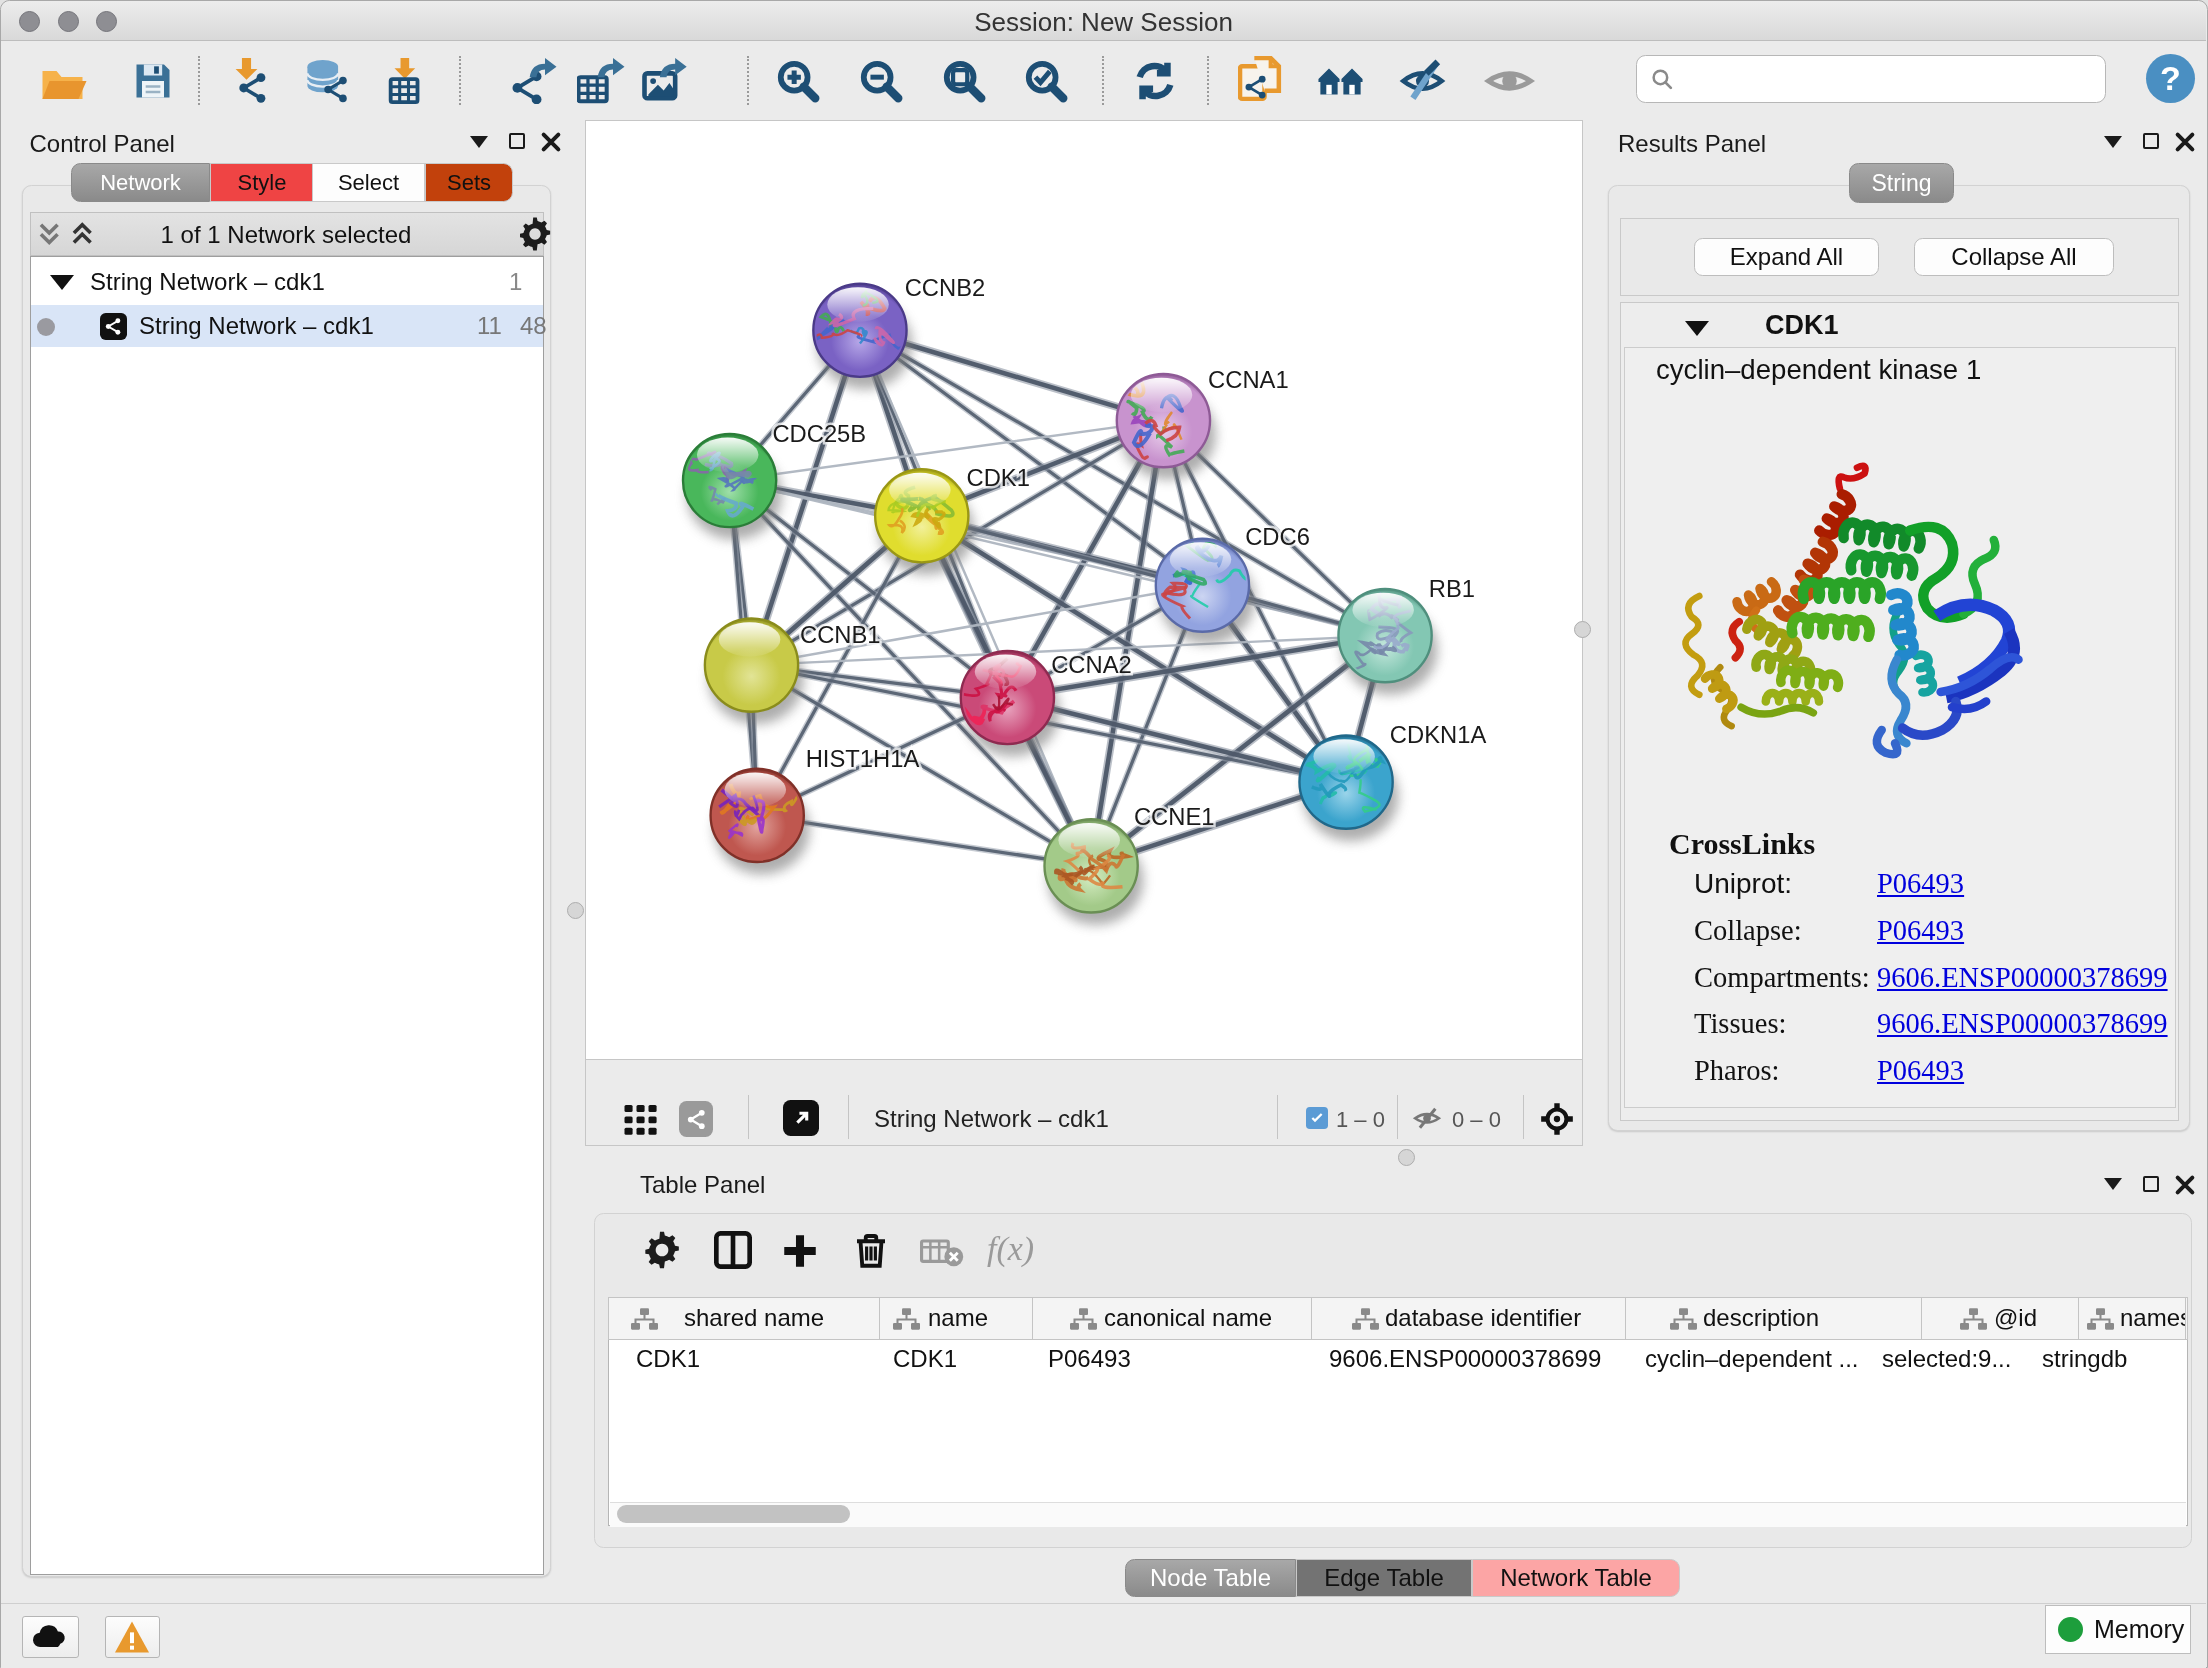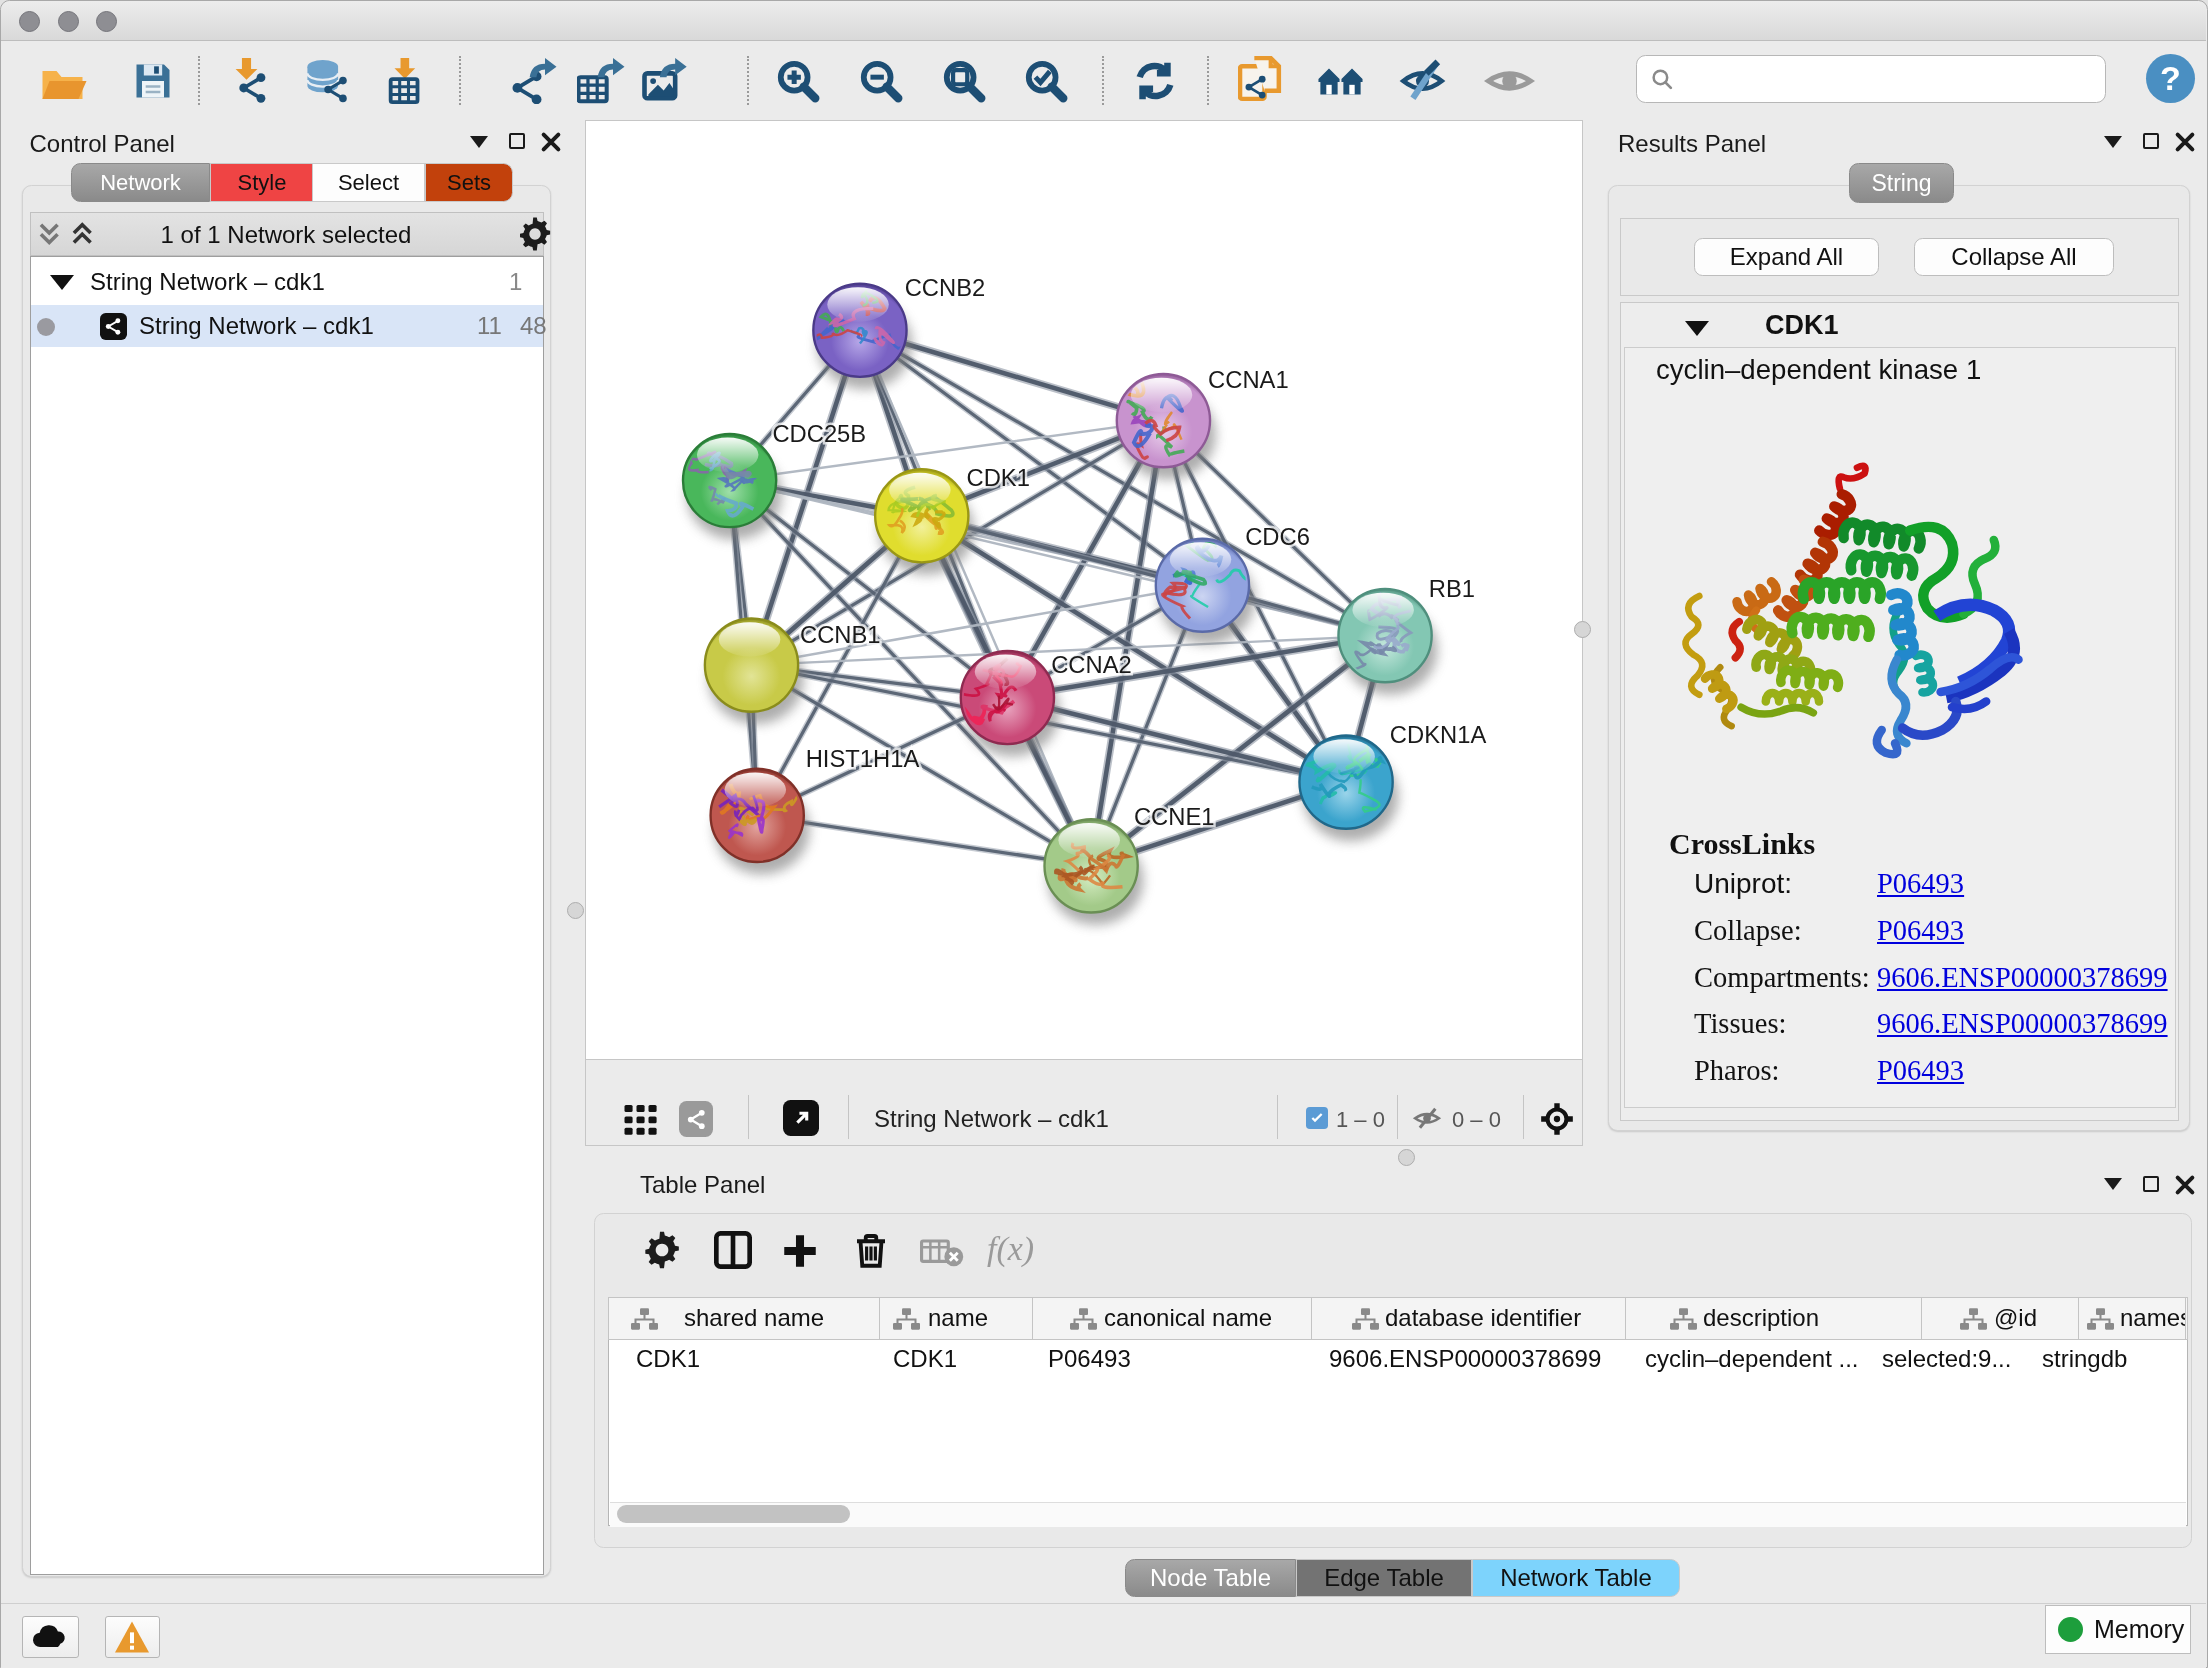--- a/index.html
+++ b/index.html
@@ -1,17 +1,18 @@
 <!DOCTYPE html>
 <html style="font-size:15px"><head><meta charset="utf-8"><style>html,body{margin:0;padding:0;width:2208px;height:1668px;overflow:hidden;background:#e2e2e2;font-family:"Liberation Sans",sans-serif;}*{box-sizing:border-box}.abs{position:absolute}</style></head><body>
 <div class="abs" style="left:0;top:0;width:2208px;height:1668px;background:#ebebeb;border:1.9px solid #a8a8a8;border-radius:9.5px 9.5px 0 0">
     <div class="abs" style="left:0;top:0;width:2205px;height:40px;background:linear-gradient(#ececec,#d9d9d9);border-bottom:1.9px solid #bdbdbd;border-radius:9.5px 9.5px 0 0"></div>
     <div class="abs" style="left:18px;top:9.5px;width:21px;height:21px;border-radius:50%;background:#8e8e93;border:1px solid #74747a"></div>
     <div class="abs" style="left:57px;top:9.5px;width:21px;height:21px;border-radius:50%;background:#8e8e93;border:1px solid #74747a"></div>
     <div class="abs" style="left:95px;top:9.5px;width:21px;height:21px;border-radius:50%;background:#8e8e93;border:1px solid #74747a"></div>
+    <div class="abs" style="left:0;top:5.7px;width:2205px;text-align:center;font-size:26px;color:#333">Session: New Session</div>
     <div class="abs" style="left:0;top:42px;width:2205px;height:76px;background:#ebebeb"></div>
     <svg style="position:absolute;left:36px;top:58px" width="51" height="44" viewBox="0 0 24 22">
       <path d="M2 6 L9 6 L11.5 9 L22 9 L22 20 L2 20 z" fill="#f6b24a"></path>
       <path d="M2 20 L5.5 11 L24 11 L20 20 z" fill="#e8952e"></path>
     </svg>
     <svg style="position:absolute;left:129px;top:58px" width="46" height="44" viewBox="0 0 24 24">
       <path d="M3 3 h15 l3 3 v15 h-18 z" fill="#3a7096"></path>
       <rect x="7" y="3" width="10" height="6" fill="#dce8f2"></rect>
       <rect x="12.6" y="4" width="2.6" height="4" fill="#1d4e74"></rect>
       <rect x="6" y="12" width="12" height="9" fill="#eef4f8"></rect>
@@ -751,21 +752,21 @@
     <div class="abs" style="left:892px;top:1344px;font-size:24px;color:#111;white-space:nowrap">CDK1</div>
     <div class="abs" style="left:1047px;top:1344px;font-size:24px;color:#111;white-space:nowrap">P06493</div>
     <div class="abs" style="left:1328px;top:1344px;font-size:24px;color:#111;white-space:nowrap">9606.ENSP00000378699</div>
     <div class="abs" style="left:1644px;top:1344px;font-size:24px;color:#111;white-space:nowrap">cyclin–dependent ...</div>
     <div class="abs" style="left:1881px;top:1344px;font-size:24px;color:#111;white-space:nowrap">selected:9...</div>
     <div class="abs" style="left:2041px;top:1344px;font-size:24px;color:#111;white-space:nowrap">stringdb</div>
     <div class="abs" style="left:609px;top:1501px;width:1576px;height:25px;background:#fafafa;border-top:1px solid #ddd"></div>
     <div class="abs" style="left:616px;top:1504px;width:233px;height:18px;background:#c2c2c2;border-radius:9.5px"></div>
     <div style="position:absolute;left:1124px;top:1558px;width:171px;height:38px;background:linear-gradient(#a8a8a8,#8a8a8a);color:#fff;border:1px solid #8a8a8a;border-radius:9.5px 0 0 9.5px;box-sizing:border-box;font-size:24px;text-align:center;line-height:36px">Node Table</div>
     <div style="position:absolute;left:1295px;top:1558px;width:176px;height:38px;background:#737373;color:#111;border:1px solid #c9c9c9;box-sizing:border-box;font-size:24px;text-align:center;line-height:36px">Edge Table</div>
-    <div style="position:absolute;left:1471px;top:1558px;width:208px;height:38px;background:#7dd3fc;color:#111;border:1px solid #c9c9c9;border-radius:0 9.5px 9.5px 0;box-sizing:border-box;font-size:24px;text-align:center;line-height:36px">Network Table</div>
+    <div style="position:absolute;left:1471px;top:1558px;width:208px;height:38px;background:#fca5a5;color:#111;border:1px solid #c9c9c9;border-radius:0 9.5px 9.5px 0;box-sizing:border-box;font-size:24px;text-align:center;line-height:36px">Network Table</div>
     <div class="abs" style="left:0px;top:1602px;width:2205px;height:65px;background:#ebebeb;border-top:1.9px solid #cfcfcf"></div>
     <div class="abs" style="left:21px;top:1615px;width:57px;height:42px;background:linear-gradient(#fdfdfd,#ededed);border:1px solid #b5b5b5;border-radius:2.9px"></div>
     <svg class="abs" style="left:30px;top:1623px" width="38" height="27" viewBox="0 0 24 16">
       <path d="M6 14 a4.5 4.5 0 0 1 -0.5 -9 A6 6 0 0 1 17 4.2 A4 4 0 0 1 18.5 12 a4 4 0 0 1 -1.5 2 z" fill="#111"></path>
     </svg>
     <div class="abs" style="left:104px;top:1615px;width:55px;height:42px;background:linear-gradient(#fdfdfd,#ededed);border:1px solid #b5b5b5;border-radius:2.9px"></div>
     <svg class="abs" style="left:112px;top:1619px" width="38" height="34" viewBox="0 0 24 22">
       <path d="M12 1 L23 21 H1 z" fill="#e8992e"></path>
       <rect x="10.7" y="8" width="2.6" height="7" fill="#fff"></rect>
       <rect x="10.7" y="16.6" width="2.6" height="2.6" fill="#fff"></rect>

